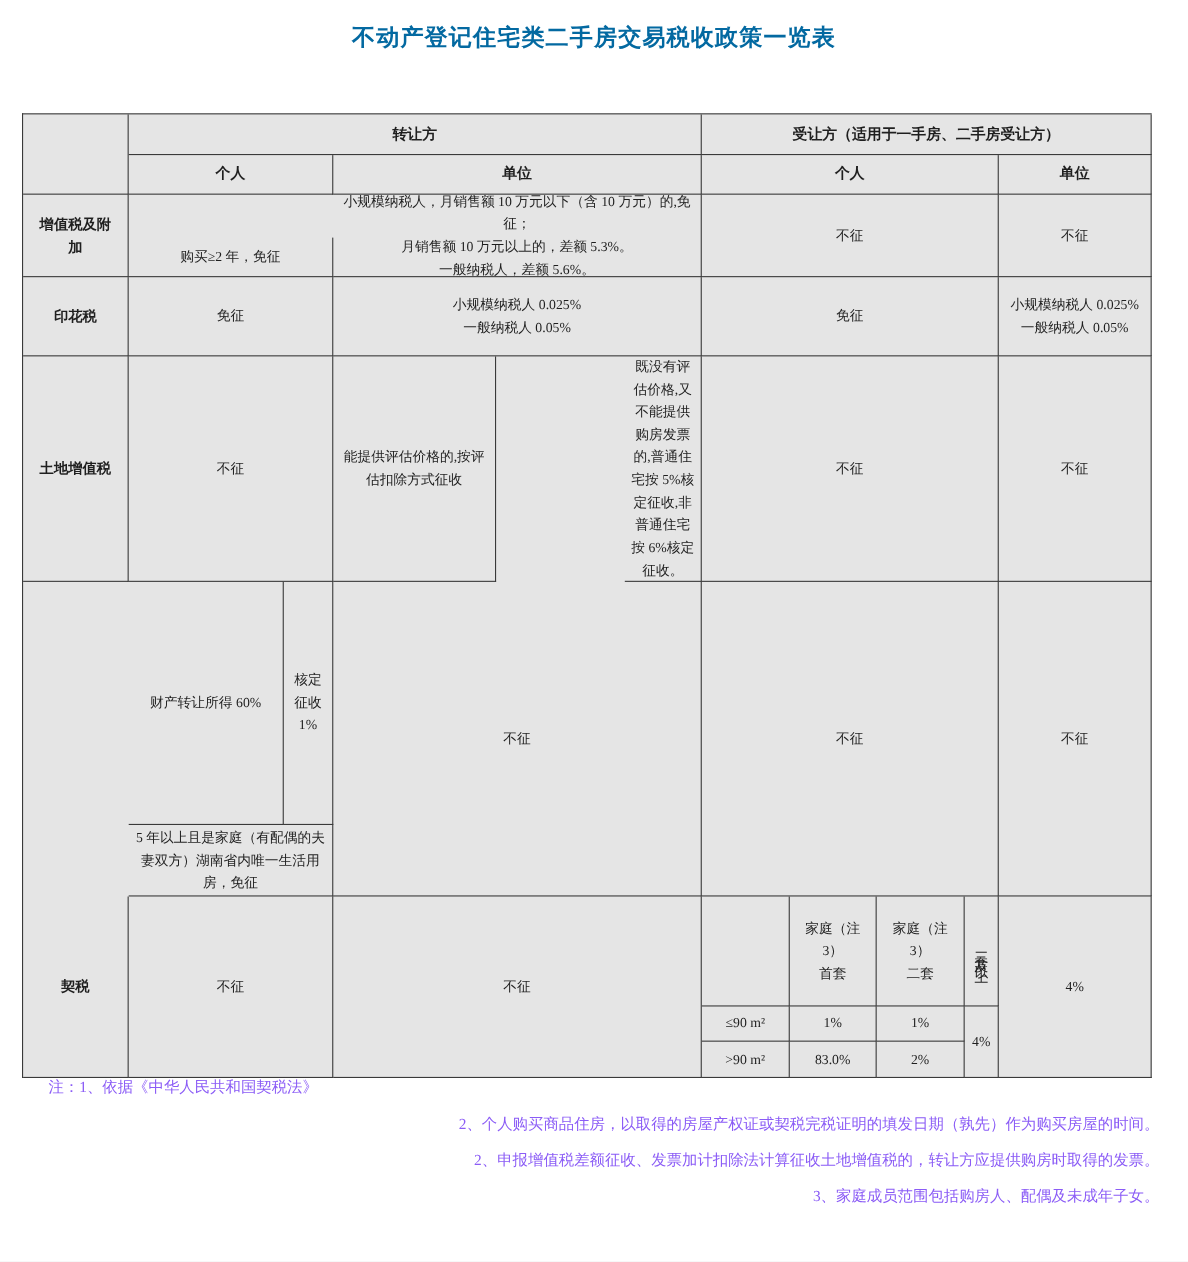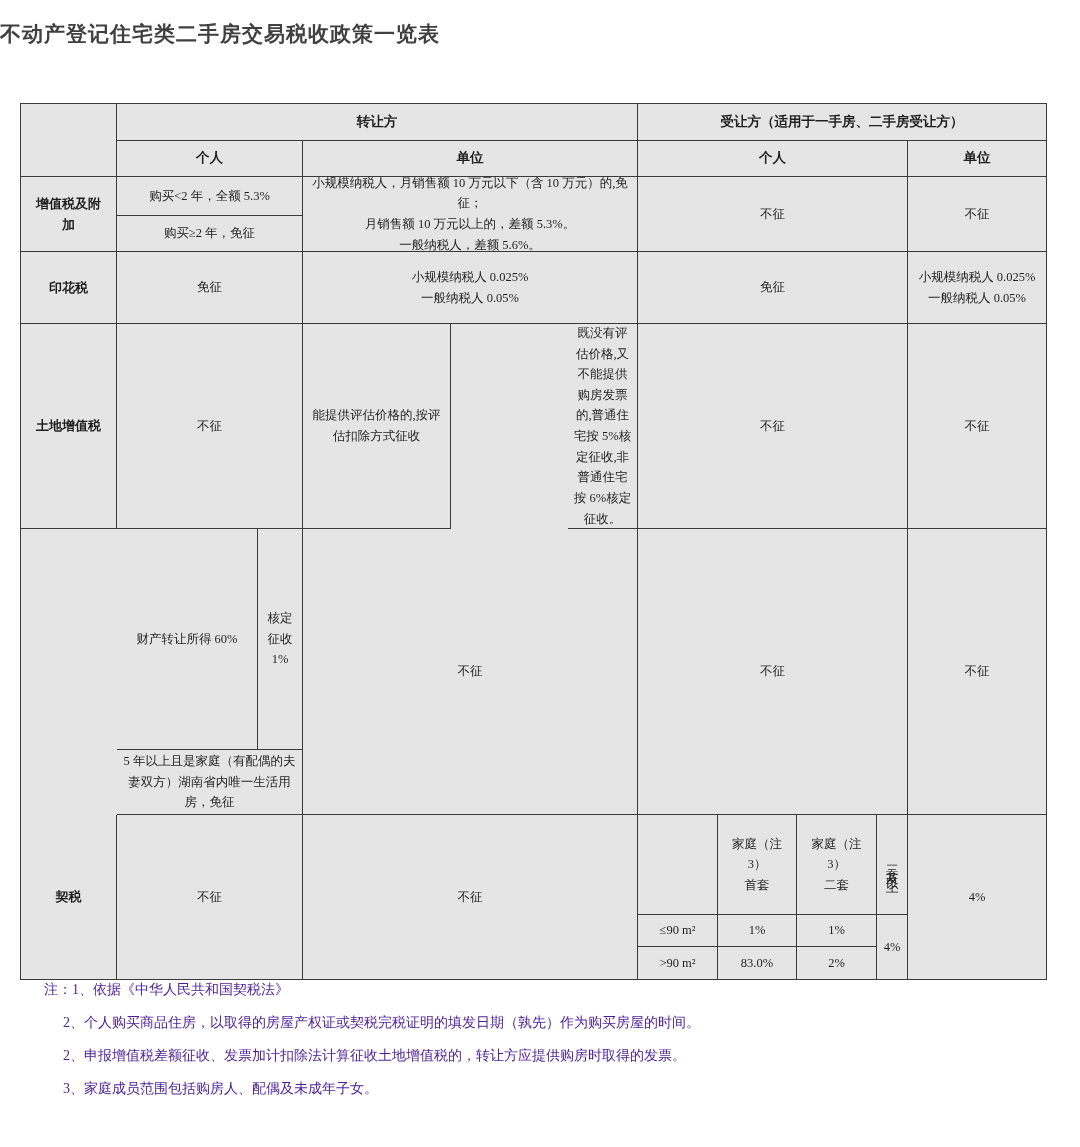--- a/index.html
+++ b/index.html
@@ -6,22 +6,23 @@
   html,body { margin:0; padding:0; }
   body {
     width:1080px; height:1147px;
     background:#ffffff;
     font-family:"Liberation Serif","DejaVu Serif",serif;
     color:#1f1f1f;
     position:relative;
   }
   .page-title {
     position:absolute; top:20px; left:0; width:1080px;
+    text-align:center;
     font-size:21px; font-weight:bold; letter-spacing:1px;
-    color:#404040;
+    color:#0369a1;
   }
   .tax-grid {
     position:absolute; left:20px; top:103px;
     display:grid;
     grid-template-columns:96px 141px 45px 148px 117px 70px 80px 79px 80px 31px 139px;
     grid-template-rows:37px 36px 39px 36px 72px 205px 221px 65px 100px 32px 33px;
     border-top:1.4px solid #3a3a3a;
     border-left:1.4px solid #3a3a3a;
     background:#e5e5e5;
   }
@@ -36,43 +37,42 @@
   }
   .bold { font-weight:bold; font-size:13px; }
   .hdr  { font-weight:bold; font-size:13.5px; }
   .ml   { white-space:pre-line; }
   .vert {
     writing-mode:vertical-rl; text-orientation:upright;
     letter-spacing:4px; line-height:1; padding:6px 2px;
   }
   .notes {
     position:absolute; left:44px; top:981px; width:1010px;
-    font-size:14px; color:#4c1d95;
+    font-size:14px; color:#8b5cf6;
   }
   .notes p { margin:0 0 14px 0; line-height:1.35; }
-  .notes p.indent { margin-left:19px; }
+  .notes p.indent { margin-left:29px;text-align:right; }
 </style>
 </head>
 <body>
 
 <div class="page-title">不动产登记住宅类二手房交易税收政策一览表</div>
 
 <div class="tax-grid">
 
   <div class="c" style="grid-area:1/1/3/2"></div>
   <div class="c hdr" style="grid-area:1/2/2/7">转让方</div>
   <div class="c hdr" style="grid-area:1/7/2/12">受让方（适用于一手房、二手房受让方）</div>
   <div class="c hdr" style="grid-area:2/2/3/4">个人</div>
   <div class="c hdr" style="grid-area:2/4/3/7">单位</div>
   <div class="c hdr" style="grid-area:2/7/3/11">个人</div>
   <div class="c hdr" style="grid-area:2/11/3/12">单位</div>
 
   <div class="c bold ml" style="grid-area:3/1/5/2">增值税及附
 加</div>
-  <div class="c" style="grid-area:3/2/4/4">购买&lt;2 年，全额 5.3%</div>
   <div class="c" style="grid-area:4/2/5/4">购买≥2 年，免征</div>
   <div class="c ml" style="grid-area:3/4/5/7">小规模纳税人，月销售额 10 万元以下（含 10 万元）的,免征；
 月销售额 10 万元以上的，差额 5.3%。
 一般纳税人，差额 5.6%。</div>
   <div class="c" style="grid-area:3/7/5/11">不征</div>
   <div class="c" style="grid-area:3/11/5/12">不征</div>
 
   <div class="c bold" style="grid-area:5/1/6/2">印花税</div>
   <div class="c" style="grid-area:5/2/6/4">免征</div>
   <div class="c ml" style="grid-area:5/4/6/7">小规模纳税人 0.025%

